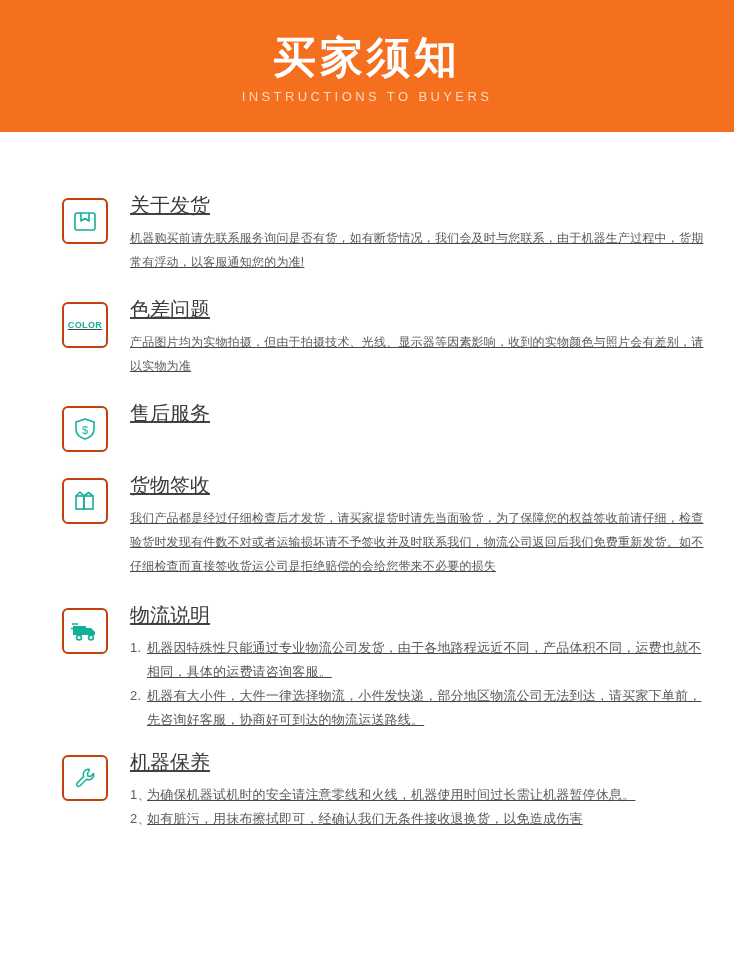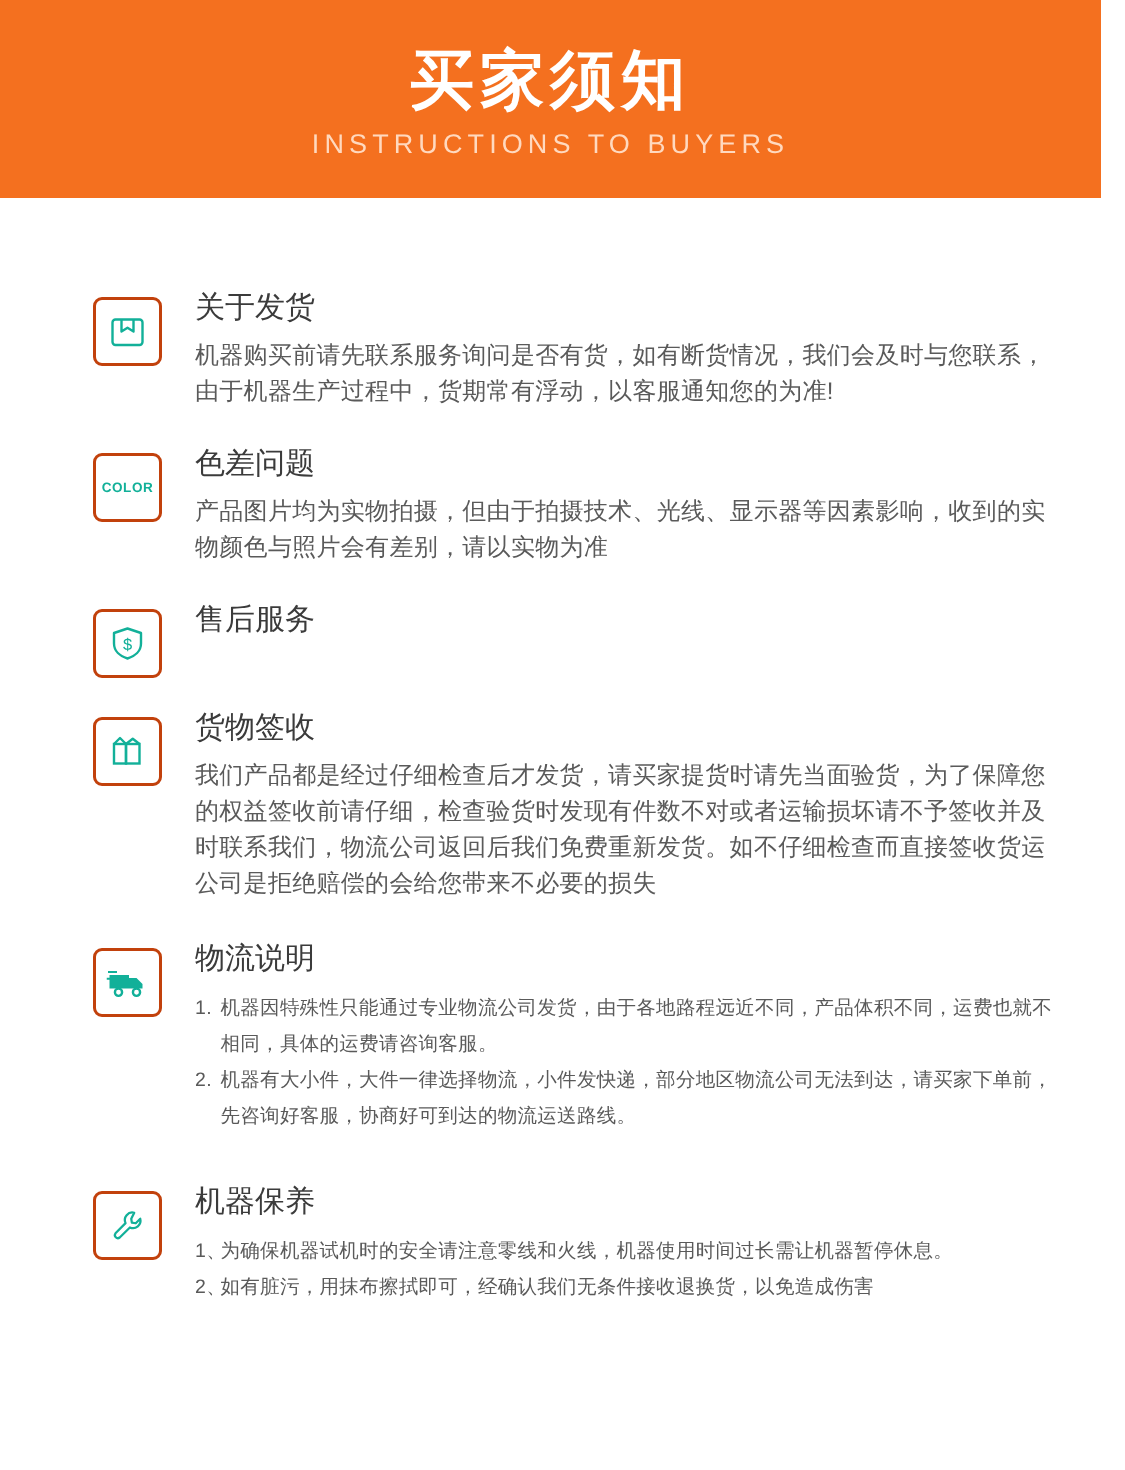--- a/index.html
+++ b/index.html
@@ -36,29 +36,30 @@
   .header-title {
     color: #ffffff;
     font-size: 43px;
     font-weight: bold;
     letter-spacing: 4px;
     line-height: 1.1;
     margin-bottom: 8px;
   }
   .header-sub {
     color: #ffd9bf;
-    font-size: 18px;
+    font-size: 13px;
     letter-spacing: 3.4px;
     font-weight: normal;
   }
 
   
   .content {
     padding: 62px 28px 0 62px;
     box-sizing: border-box;
+    text-decoration: underline;
   }
   .section {
     display: flex;
     align-items: flex-start;
     margin-bottom: 26px;
   }
   .icon-box {
     width: 46px;
     height: 46px;
     min-width: 46px;
@@ -81,21 +82,21 @@
 
   .sec-body { flex: 1; }
   .sec-title {
     font-size: 20px;
     color: #3b3b3b;
     font-weight: normal;
     margin: 0 0 10px 0;
     line-height: 1.1;
   }
   .sec-para {
-    font-size: 16px;
+    font-size: 12px;
     line-height: 24px;
     color: #5a5a5a;
     margin: 0;
     letter-spacing: 0.2px;
   }
   .sec-list {
     margin: 0;
     padding: 0;
     list-style: none;
   }
@@ -112,21 +113,21 @@
     position: absolute;
     left: 0;
     top: 0;
   }
 
   
   .s-shipping   { margin-bottom: 24px; }
   .s-color      { margin-bottom: 24px; }
   .s-aftersale  { margin-bottom: 22px; }
   .s-receipt    { }
-  .s-logistics  { margin-bottom: 34px; }
+  .s-logistics  { margin-bottom: 19px; }
   .s-maintain   { margin-bottom: 12px; justify-content: space-between; }
 </style>
 </head>
 <body>
 
 <div class="page">
 
   <div class="header">
     <div class="header-title">买家须知</div>
     <div class="header-sub">INSTRUCTIONS TO BUYERS</div>

